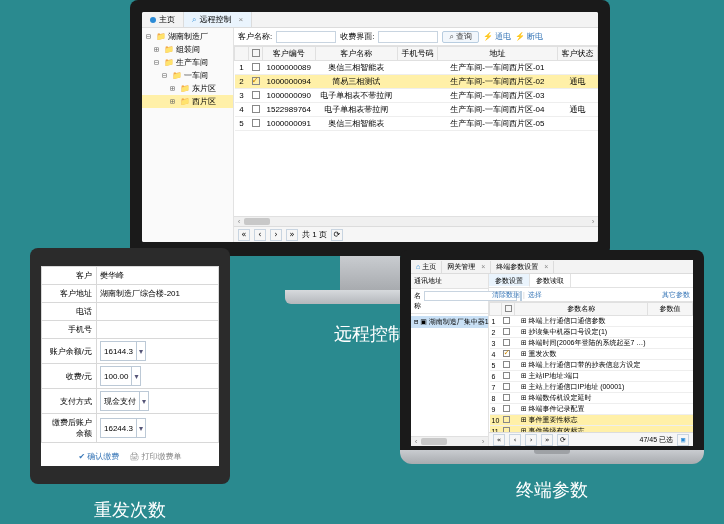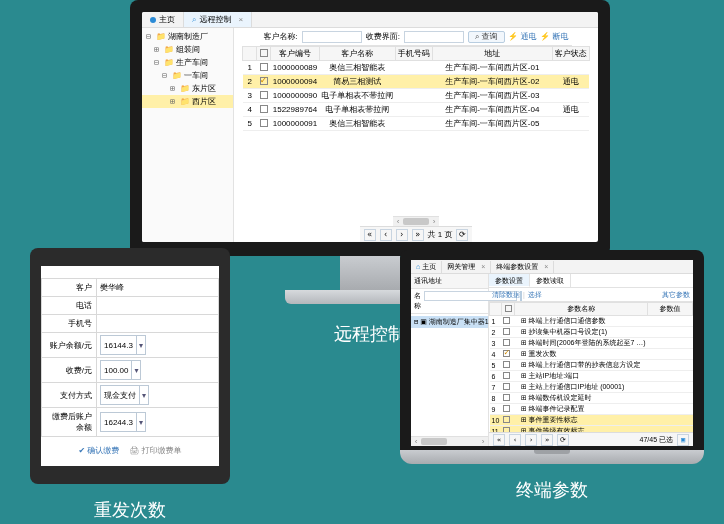--- a/index.html
+++ b/index.html
@@ -80,21 +80,21 @@
   }
   .tree-item { padding: 1px 2px 1px 4px; white-space:nowrap; display:flex;align-items:center;gap:2px;}
   .tree-item .exp { font-family:monospace; color:#666; width:8px; display:inline-block;}
   .tree-item .fold { color:#caa54a;}
   .tree-item .fold2 { color:#d1b25c;}
   .tree-item.sel { background:#fff0a8; }
   .indent1 { padding-left:12px;}
   .indent2 { padding-left:20px;}
   .indent3 { padding-left:28px;}
 
-  .main { flex:1; display:flex; flex-direction:column;align-items:center; }
+  .main { flex:1; display:flex; flex-direction:column; }
   .filter-bar {
     height:18px; display:flex; align-items:center; gap:4px;
     padding: 2px 4px; border-bottom:1px solid #e2e2e2;
     font-size:8px;
   }
   .filter-bar input { border:1px solid #c8d4e0; height:12px; font-size:8px; width:60px;}
   .btn {
     padding: 0 6px; height:12px; border:1px solid #b8cde0;
     border-radius:2px; background:#f2f7fc; color:#333;
     display:inline-flex;align-items:center; font-size:8px; gap:2px;
@@ -136,21 +136,21 @@
   .tablet-frame {
     background: #2b2b2b;
     border-radius: 8px;
     padding: 18px 11px;
   }
   .tablet-screen {
     background:#fff;
     height:200px;
     overflow:hidden;
   }
-  .tablet-screen table { width:100%; border-collapse:collapse; font-size:8px;margin-top:12px;}
+  .tablet-screen table { width:100%; border-collapse:collapse; font-size:8px;}
   .tablet-screen th {
     width:55px; text-align:right; padding:3px 4px; font-weight:normal;
     border:1px solid #d8d8d8; background:#fff;
   }
   .tablet-screen td {
     border:1px solid #d8d8d8; padding:2px 3px;
   }
   .combo { display:inline-flex; border:1px solid #bcc9d6; height:20px; align-items:stretch;}
   .combo span { padding:0 3px; font-size:8px; display:flex; align-items:center;}
   .combo .ar { border-left:1px solid #bcc9d6; padding:0 2px; color:#557; display:flex;align-items:center;}
@@ -371,20 +371,24 @@
 <div class="tablet">
   <div class="tablet-frame">
     <div class="tablet-screen">
       <table>
         <tbody>
             <tr>
               <th>客户</th>
             <td><span>樊华峰</span></td>
             </tr>
         <tr>
+              <th>客户地址</th>
+            <td><span>湖南制造厂综合楼-201</span></td>
+            </tr>
+        <tr>
               <th>电话</th>
             <td><span></span></td>
             </tr>
         <tr>
               <th>手机号</th>
             <td><span></span></td>
             </tr>
         <tr>
               <th>账户余额/元</th>
             <td><span class="combo">

